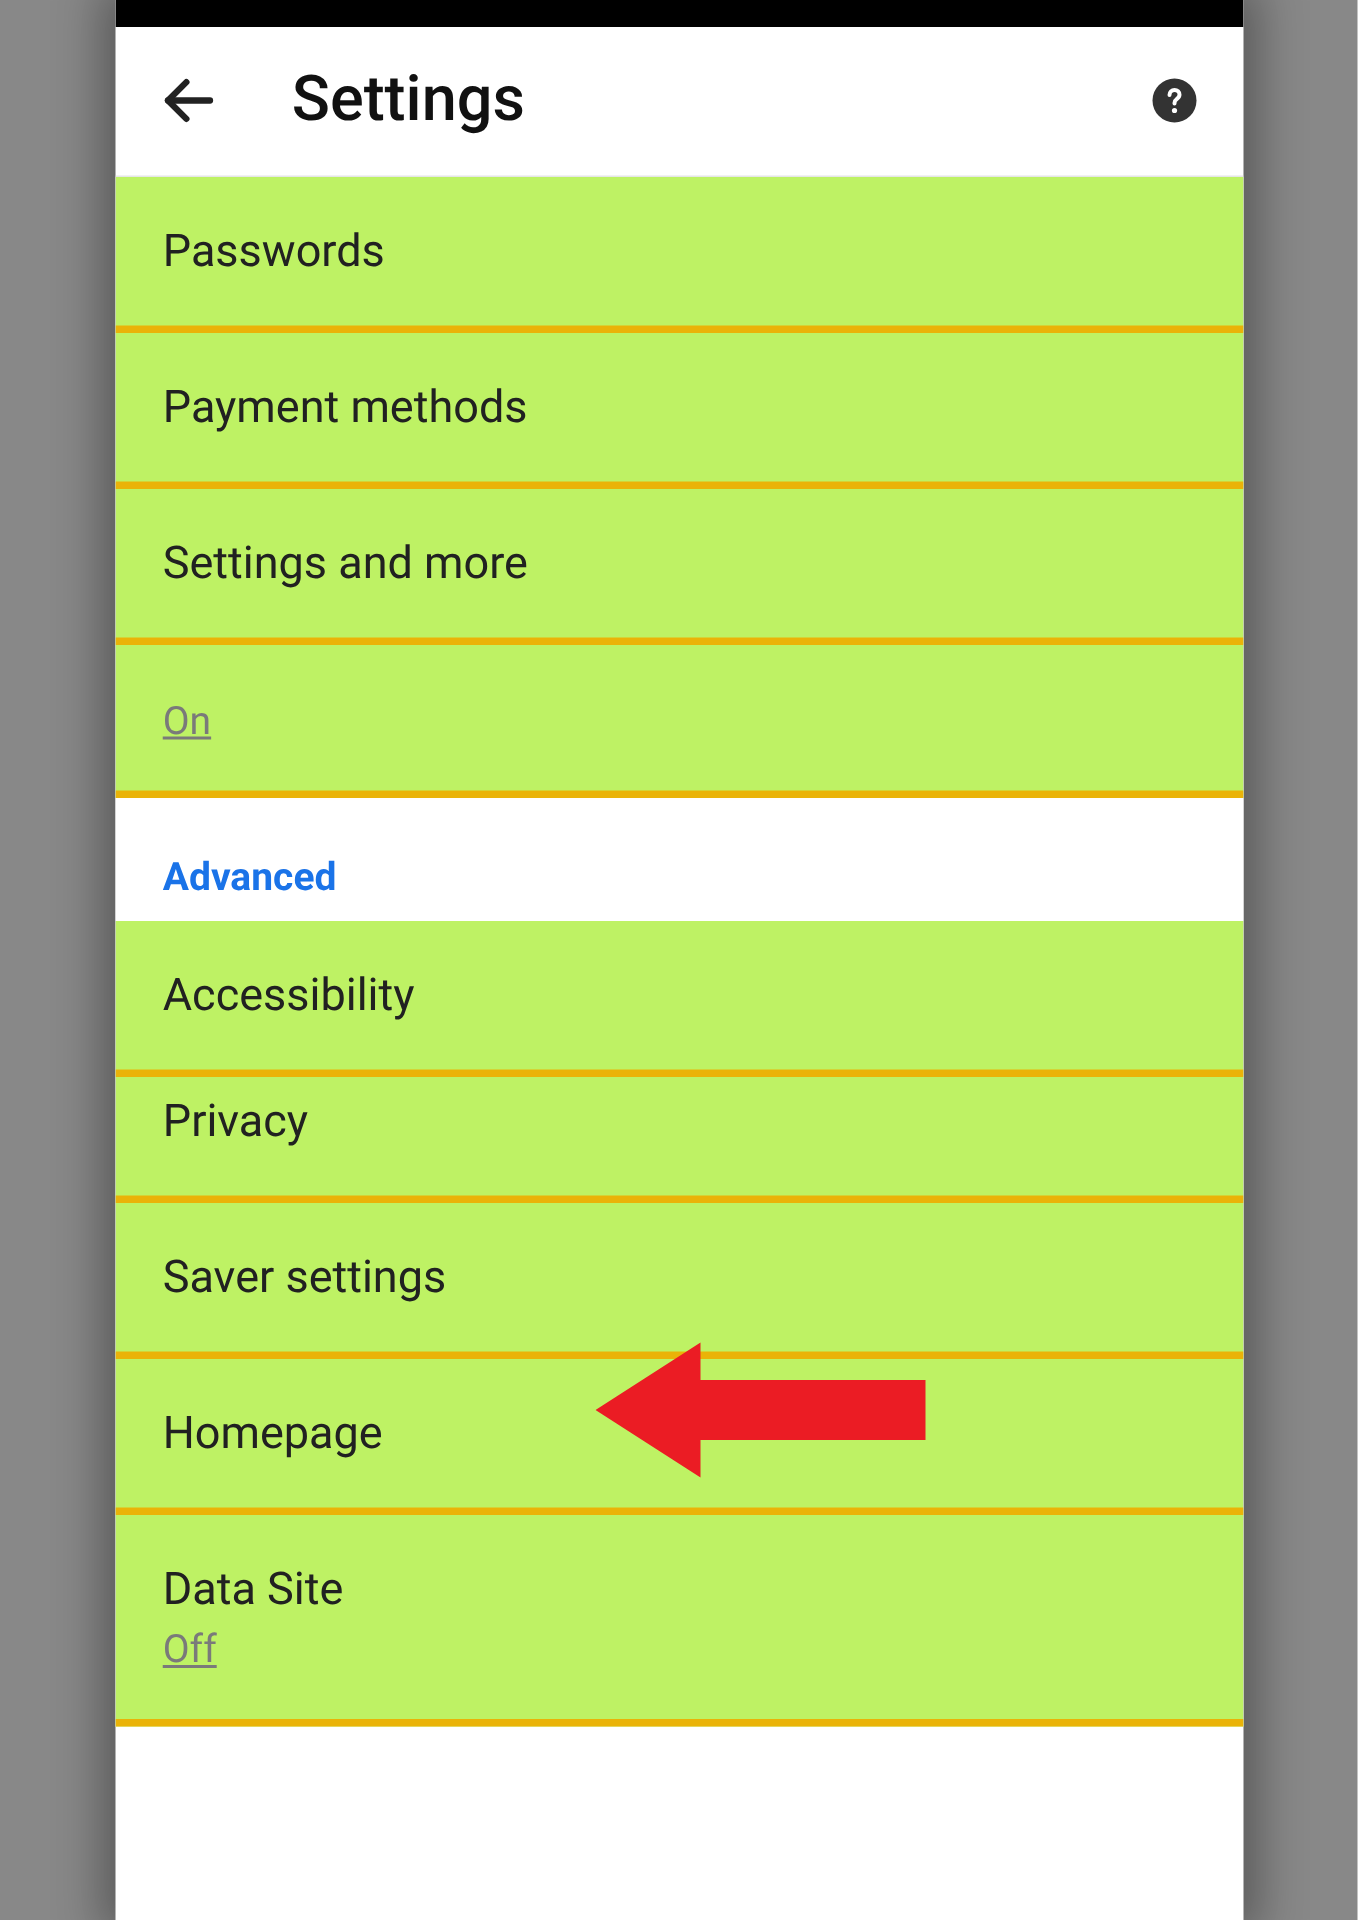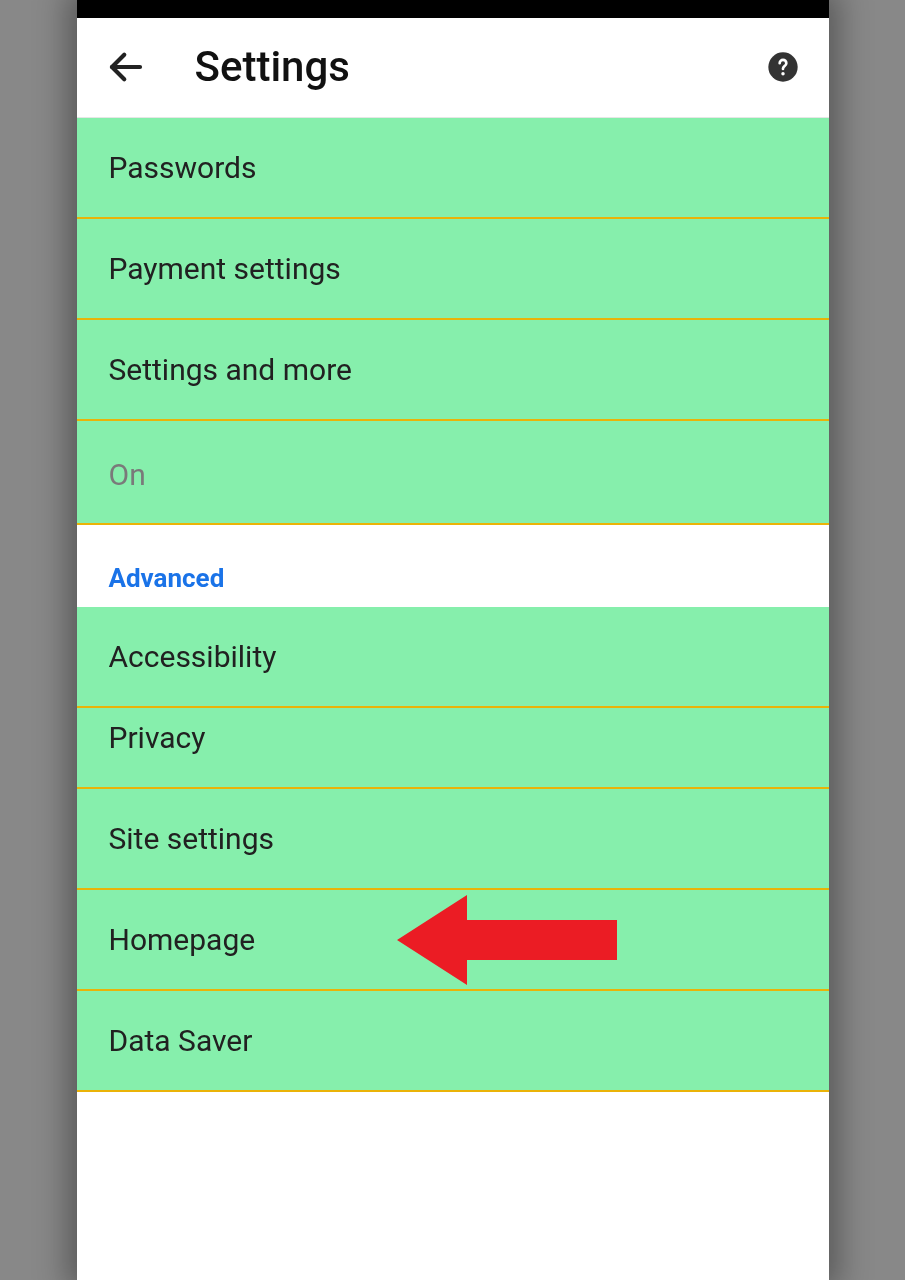--- a/index.html
+++ b/index.html
@@ -63,34 +63,35 @@
       padding: 0;
       display: flex;
       align-items: center;
       justify-content: center;
     }
     .content {
       background: #fff;
     }
     .list-item {
       padding: 30px 32px;
-      border-bottom: 2px solid #eab308;
+      border-bottom: 5px solid #eab308;
       cursor: pointer;
-      background: #86efac;
+      background: #bef264;
     }
     .item-label {
       font-size: 30px;
       color: #212121;
       line-height: 1.3;
     }
     .item-sub {
-      font-size: 30px;
+      font-size: 26px;
       color: #7a7a7a;
       margin-top: 6px;
       line-height: 1.2;
+      text-decoration: underline;
     }
     .section-header {
       padding: 38px 20px 14px 32px;
       font-size: 26px;
       font-weight: 700;
       color: #1a73e8;
       background: #fff;
     }
     .section-first {
       padding-top: 10px;
@@ -125,21 +126,21 @@
     </button>
   </div>
 
   <div class="content">
 
     <div class="list-item">
       <div class="item-label">Passwords</div>
     </div>
 
     <div class="list-item">
-      <div class="item-label">Payment settings</div>
+      <div class="item-label">Payment methods</div>
     </div>
 
     <div class="list-item">
       <div class="item-label">Settings and more</div>
     </div>
 
     <div class="list-item">
       <div class="item-sub">On</div>
     </div>
 
@@ -147,29 +148,30 @@
 
     <div class="list-item">
       <div class="item-label">Accessibility</div>
     </div>
 
     <div class="list-item section-first">
       <div class="item-label">Privacy</div>
     </div>
 
     <div class="list-item">
-      <div class="item-label">Site settings</div>
+      <div class="item-label">Saver settings</div>
     </div>
 
     <div class="list-item">
       <div class="item-label">Homepage</div>
     </div>
 
     <div class="list-item">
-      <div class="item-label">Data Saver</div>
+      <div class="item-label">Data Site</div>
+      <div class="item-sub">Off</div>
     </div>
 
   </div>
 
   <svg class="annotation-arrow" width="230" height="110" viewBox="0 0 230 110">
     <polygon points="0,55 70,10 70,35 220,35 220,75 70,75 70,100" fill="#eb1c24"></polygon>
   </svg>
 
 </div>
 

